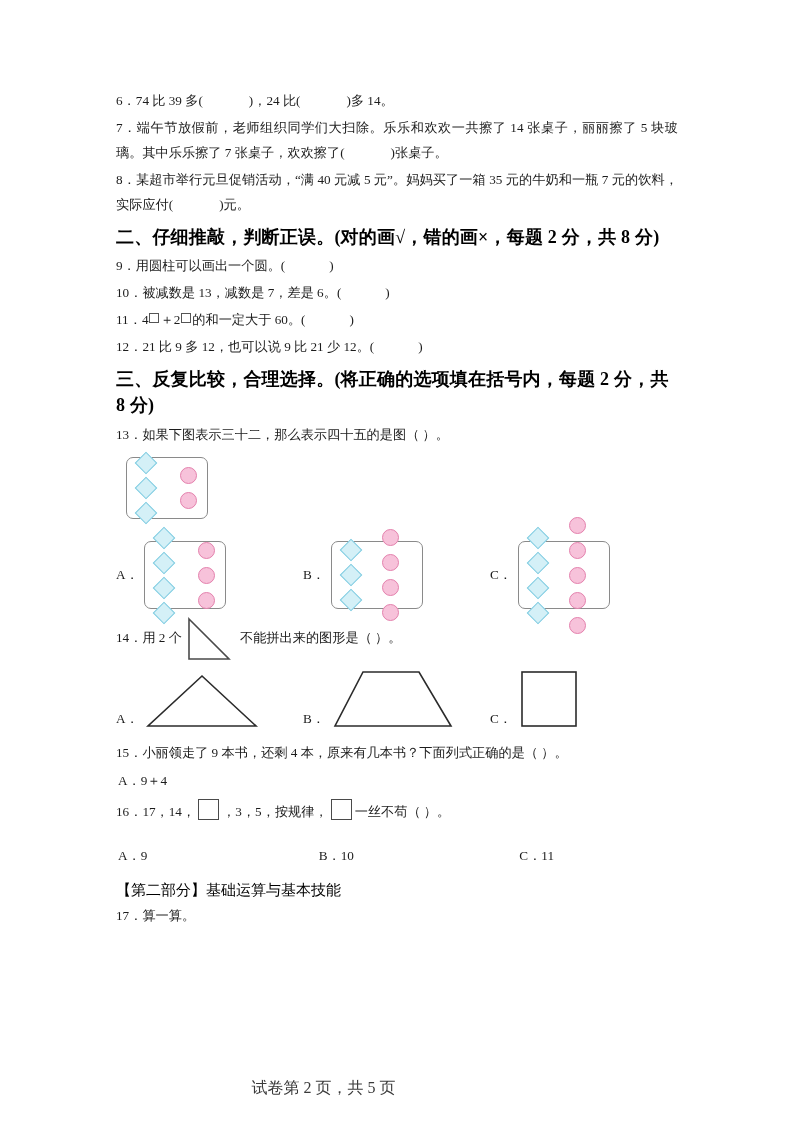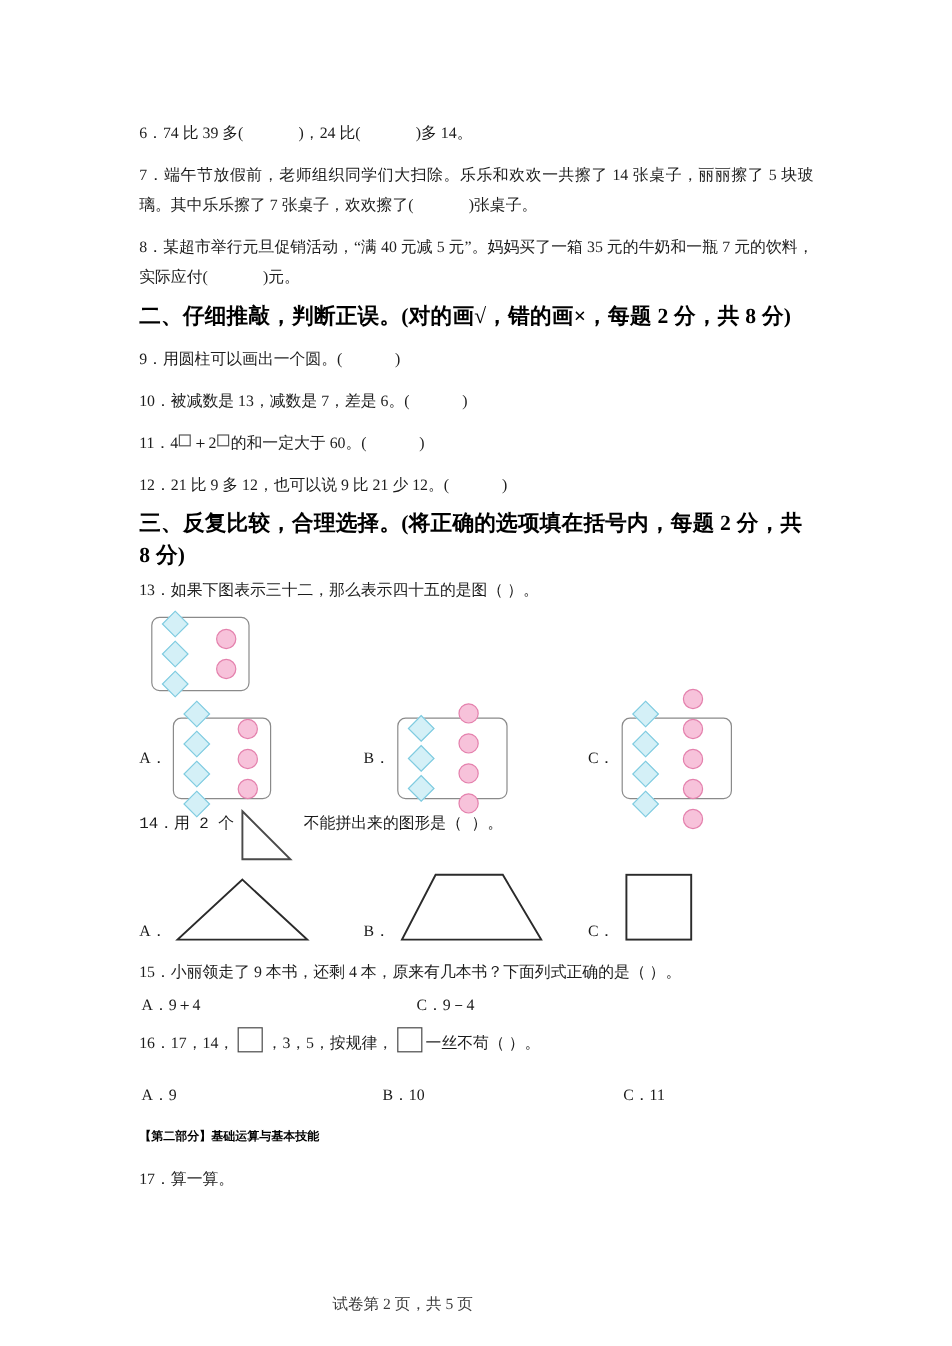--- a/index.html
+++ b/index.html
@@ -25,35 +25,35 @@
     position: absolute;
     left: 116px;
     top: 88px;
     width: 562px;
   }
 
   
   .q {
     font-size: 13.2px;
     line-height: 25px;
-    margin: 10px 0 2px 0;
+    margin: 0 0 2px 0;
     text-align: justify;
     color: #1c1c1c;
   }
   .section-head {
     font-size: 18px;
     font-weight: bold;
     line-height: 26px;
     margin: 7px 0 3px 0;
     letter-spacing: 0.2px;
     color: #000;
   }
   .part-head {
-    font-size: 10px;
-    font-weight: bold;
+    font-size: 15px;
+    font-weight: normal;
     line-height: 25px;
     margin: 6px 0 0 0;
     color: #000;
   }
   .blank {
     display: inline-block;
     width: 46px;
   }
   .tfblank {
     display: inline-block;
@@ -169,25 +169,24 @@
   #q13-b-card { width: 92px; }
   #q13-b-card .grp.diamonds { width: 44px; }
   #q13-b-card .grp.circles  { width: 44px; }
   #q13-c-card { width: 92px; }
   #q13-c-card .grp.diamonds { width: 44px; }
   #q13-c-card .grp.circles  { width: 44px; }
 
   
   .q14-line {
     display: flex;
-    align-items: flex-start;
+    align-items: center;
     font-size: 13.2px;
     line-height: 25px;
     margin-top: 8px;
-    font-family: Liberation Mono, monospace;
   }
   .tri-inline {
     width: 46px;
     height: 44px;
     margin: 0 8px -3px 4px;
     flex: none;
   }
   .shapes14 {
     display: flex;
     margin-top: 10px;
@@ -201,25 +200,25 @@
   }
   .shape14 .lbl {
     width: 28px;
     flex: none;
     padding-bottom: 2px;
   }
 
   
   .footer {
     position: absolute;
-    left: 16px;
+    left: 4px;
     top: 1078px;
     width: 639px;
     text-align: center;
-    font-size: 13px;
+    font-size: 16px;
     color: #3a3a3a;
     font-family: "Liberation Serif", serif;
   }
 </style>
 </head>
 <body>
 
 <div class="page">
   <div class="content">
 
@@ -394,21 +393,20 @@
         <span class="lbl">C．</span>
         <svg width="64" height="62" viewBox="0 0 64 62">
           <rect x="4" y="4" width="54" height="54" fill="none" stroke="#2b2b2b" stroke-width="1.6"></rect>
         </svg>
       </div>
     </div>
 
     <p class="q" style="margin-top:10px">15．小丽领走了 9 本书，还剩 4 本，原来有几本书？下面列式正确的是（   ）。</p>
     <div class="opt-row lettered">
       <div>A．9＋4</div>
-      <div>C．9－4</div>
     </div>
 
     <p class="q" style="margin-top:6px"><span>16．17，14，</span><span class="numbox"></span><span>，3，5，按规律，</span><span class="numbox"></span><span>一丝不苟（   ）。</span></p>
     <div class="opt-row lettered" style="margin-top:19px">
       <div>A．9</div>
       <div>B．10</div>
       <div>C．11</div>
     </div>
 
     <p class="part-head" style="margin-top:10px">【第二部分】基础运算与基本技能</p>

